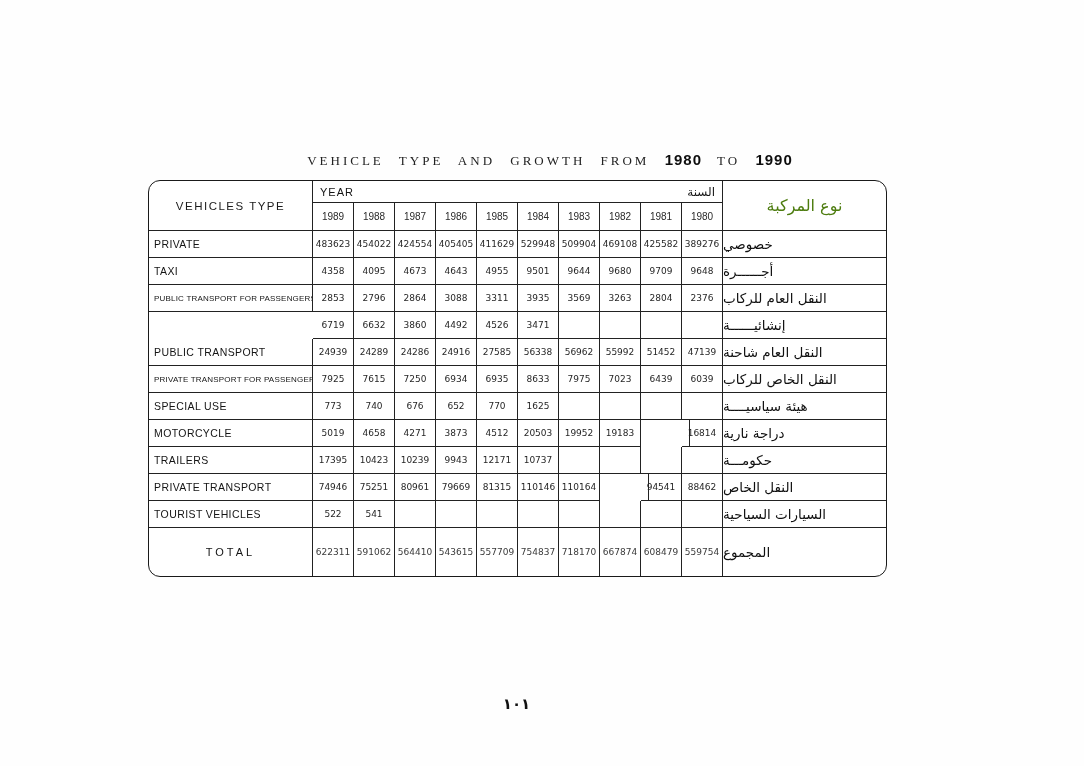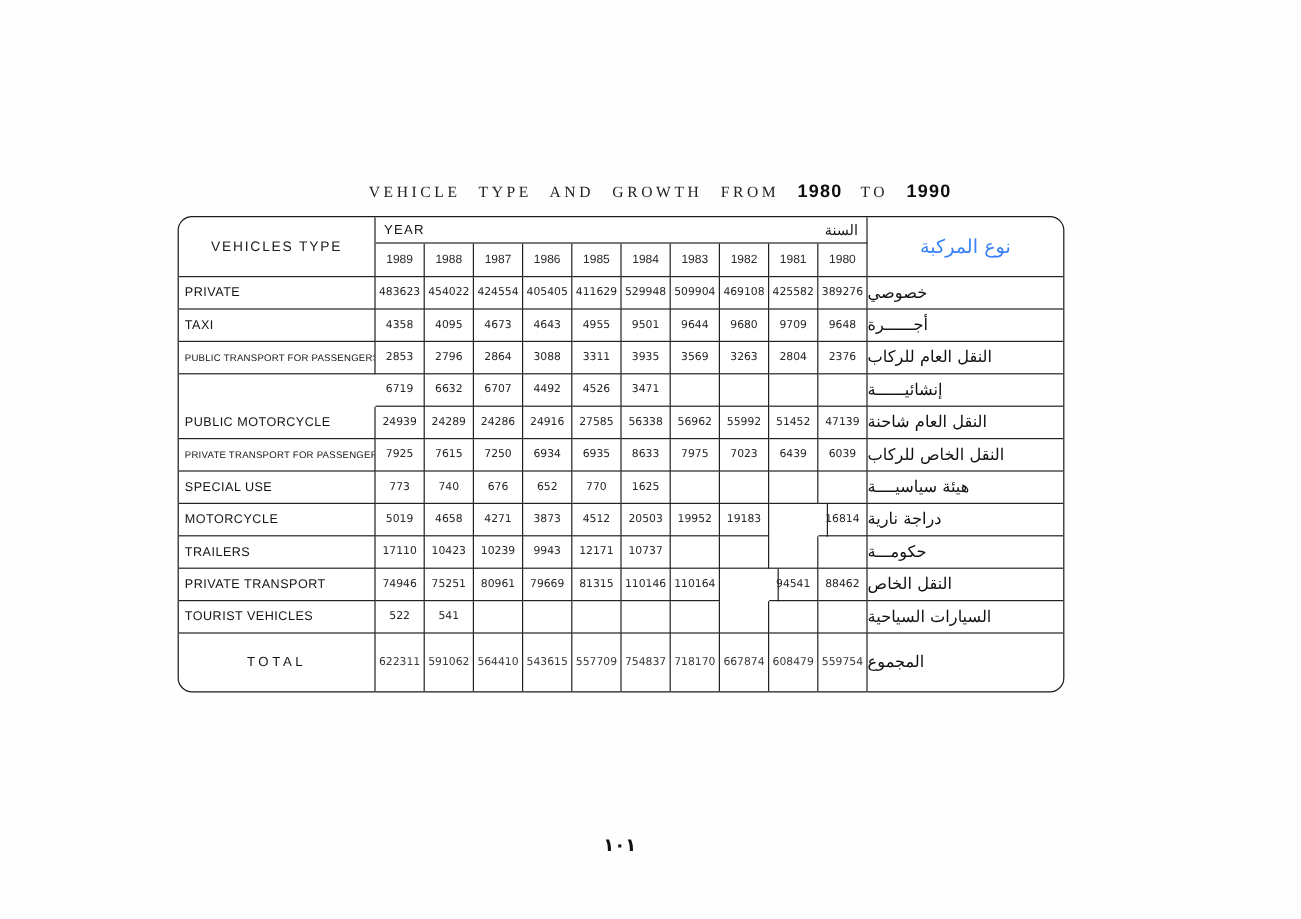--- a/index.html
+++ b/index.html
@@ -72,21 +72,21 @@
     font-size: 12px; direction: rtl;
   }
   .year-cell {
     grid-row: 2; justify-content: center;
     font-size: 10px; color: #2a2a2a;
   }
   .type-ar-head {
     grid-column: 12; grid-row: 1 / 3;
     justify-content: center; direction: rtl;
     font-family: "DejaVu Sans", sans-serif;
-    font-size: 16px; color: #3b82f6;
+    font-size: 16px; color: #4d7c0f;
   }
   .label-cell { padding-left: 5px; font-size: 10.5px; letter-spacing: .4px; white-space: nowrap; }
   .label-cell.mid   { font-size: 9.5px; letter-spacing: .2px; }
   .label-cell.small { font-size: 8px;  letter-spacing: .2px; }
   .num-cell { justify-content: center; font-size: 9px; color: #262626; font-family: "DejaVu Sans", sans-serif; }
   .ar-cell {
     justify-content: flex-end; direction: rtl; padding-right: 8px;
     font-family: "DejaVu Sans", sans-serif; font-size: 13.5px; color: #101010;
     white-space: nowrap;
   }
@@ -162,30 +162,30 @@
       <div class="cell num-cell" style="grid-area: 5 / 5;">3088</div>
       <div class="cell num-cell" style="grid-area: 5 / 6;">3311</div>
       <div class="cell num-cell" style="grid-area: 5 / 7;">3935</div>
       <div class="cell num-cell" style="grid-area: 5 / 8;">3569</div>
       <div class="cell num-cell" style="grid-area: 5 / 9;">3263</div>
       <div class="cell num-cell" style="grid-area: 5 / 10;">2804</div>
       <div class="cell num-cell" style="grid-area: 5 / 11;">2376</div>
       <div class="cell ar-cell no-br" style="grid-area: 5 / 12;">النقل العام للركاب</div>
       <div class="cell num-cell" style="grid-area: 6 / 2;">6719</div>
       <div class="cell num-cell" style="grid-area: 6 / 3;">6632</div>
-      <div class="cell num-cell" style="grid-area: 6 / 4;">6707</div>
+      <div class="cell num-cell" style="grid-area: 6 / 4;">3860</div>
       <div class="cell num-cell" style="grid-area: 6 / 5;">4492</div>
       <div class="cell num-cell" style="grid-area: 6 / 6;">4526</div>
       <div class="cell num-cell" style="grid-area: 6 / 7;">3471</div>
       <div class="cell num-cell" style="grid-area: 6 / 8;"></div>
       <div class="cell num-cell" style="grid-area: 6 / 9;"></div>
       <div class="cell num-cell" style="grid-area: 6 / 10;"></div>
       <div class="cell num-cell" style="grid-area: 6 / 11;"></div>
       <div class="cell ar-cell no-br" style="grid-area: 6 / 12;">إنشائيــــــة</div>
-      <div class="cell label-cell" style="grid-area: 7 / 1;">PUBLIC MOTORCYCLE</div>
+      <div class="cell label-cell" style="grid-area: 7 / 1;">PUBLIC TRANSPORT</div>
       <div class="cell num-cell" style="grid-area: 7 / 2;">24939</div>
       <div class="cell num-cell" style="grid-area: 7 / 3;">24289</div>
       <div class="cell num-cell" style="grid-area: 7 / 4;">24286</div>
       <div class="cell num-cell" style="grid-area: 7 / 5;">24916</div>
       <div class="cell num-cell" style="grid-area: 7 / 6;">27585</div>
       <div class="cell num-cell" style="grid-area: 7 / 7;">56338</div>
       <div class="cell num-cell" style="grid-area: 7 / 8;">56962</div>
       <div class="cell num-cell" style="grid-area: 7 / 9;">55992</div>
       <div class="cell num-cell" style="grid-area: 7 / 10;">51452</div>
       <div class="cell num-cell" style="grid-area: 7 / 11;">47139</div>
@@ -220,21 +220,21 @@
       <div class="cell num-cell" style="grid-area: 10 / 4;">4271</div>
       <div class="cell num-cell" style="grid-area: 10 / 5;">3873</div>
       <div class="cell num-cell" style="grid-area: 10 / 6;">4512</div>
       <div class="cell num-cell" style="grid-area: 10 / 7;">20503</div>
       <div class="cell num-cell" style="grid-area: 10 / 8;">19952</div>
       <div class="cell num-cell" style="grid-area: 10 / 9;">19183</div>
       <div class="cell num-cell" style="grid-area: 10 / 10; margin-left: 48px;">17952</div>
       <div class="cell num-cell" style="grid-area: 10 / 11;">16814</div>
       <div class="cell ar-cell no-br" style="grid-area: 10 / 12;">دراجة نارية</div>
       <div class="cell label-cell" style="grid-area: 11 / 1;">TRAILERS</div>
-      <div class="cell num-cell" style="grid-area: 11 / 2;">17110</div>
+      <div class="cell num-cell" style="grid-area: 11 / 2;">17395</div>
       <div class="cell num-cell" style="grid-area: 11 / 3;">10423</div>
       <div class="cell num-cell" style="grid-area: 11 / 4;">10239</div>
       <div class="cell num-cell" style="grid-area: 11 / 5;">9943</div>
       <div class="cell num-cell" style="grid-area: 11 / 6;">12171</div>
       <div class="cell num-cell" style="grid-area: 11 / 7;">10737</div>
       <div class="cell num-cell" style="grid-area: 11 / 8;"></div>
       <div class="cell num-cell" style="grid-area: 11 / 9;"></div>
       <div class="cell num-cell" style="grid-area: 11 / 10;"></div>
       <div class="cell num-cell" style="grid-area: 11 / 11;"></div>
       <div class="cell ar-cell no-br" style="grid-area: 11 / 12;">حكومـــة</div>

